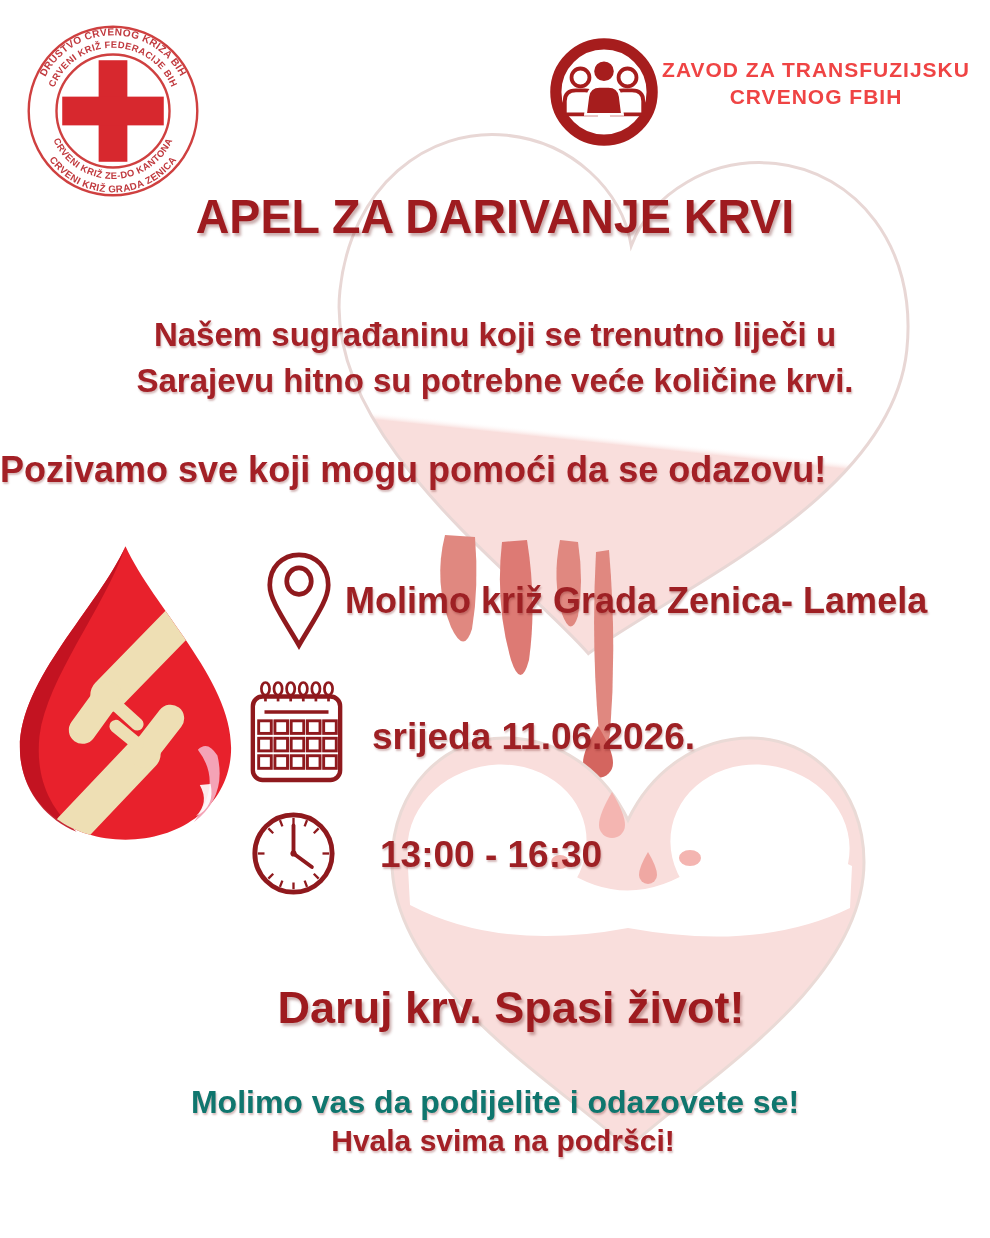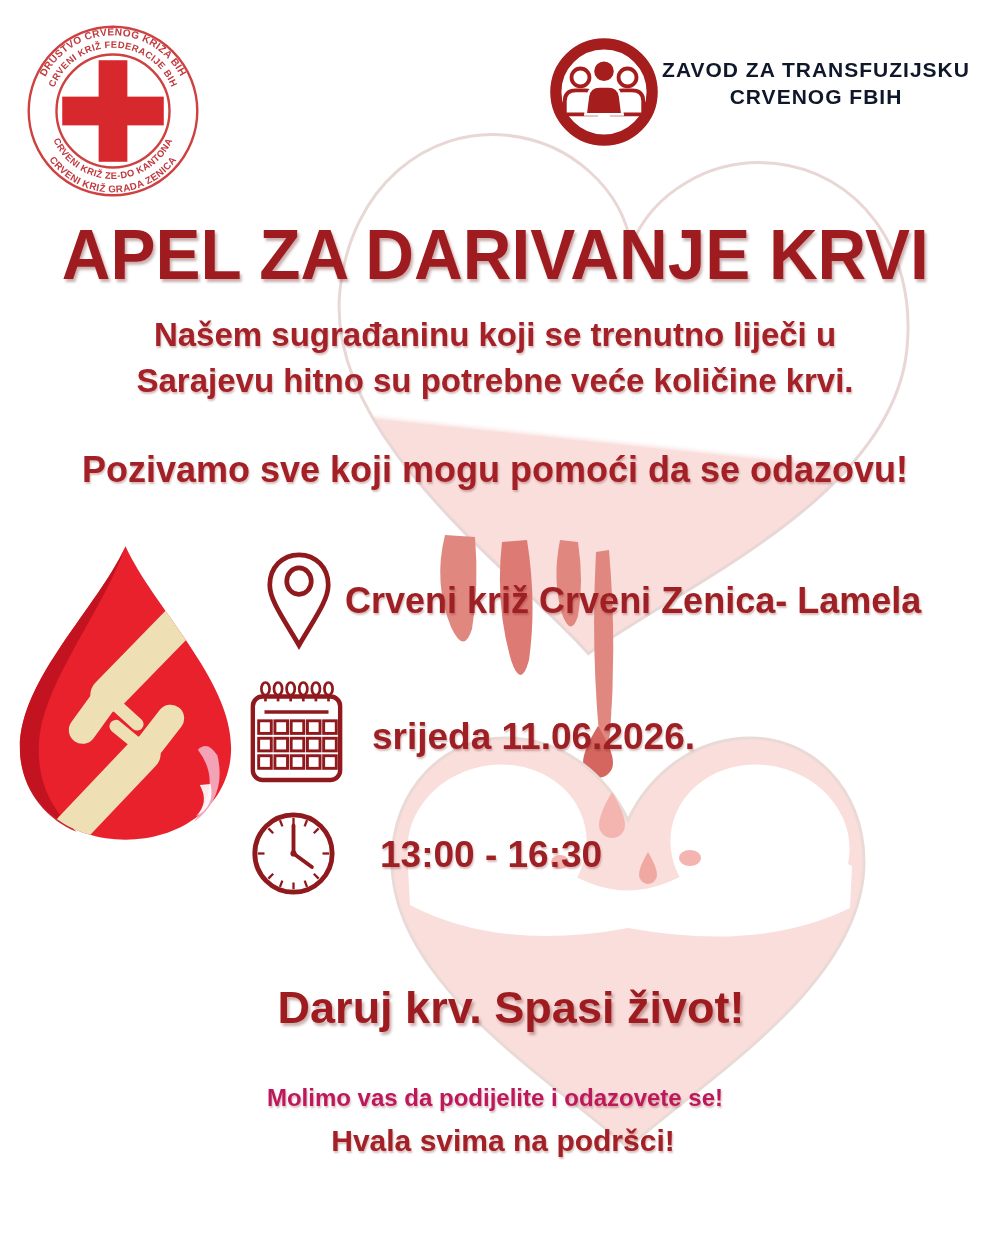--- a/index.html
+++ b/index.html
@@ -4,50 +4,50 @@
 <style>
   html,body{margin:0;padding:0;}
   body{width:990px;height:1238px;background:#fff;font-family:"Liberation Sans",sans-serif;}
   .poster{position:relative;width:990px;height:1238px;background:#ffffff;overflow:hidden;}
   .bg{position:absolute;inset:0;z-index:0;pointer-events:none;}
   .layer{position:absolute;z-index:2;}
 
   
   .redcross{left:22px;top:20px;width:182px;height:182px;}
   .zavod-icon{left:548px;top:36px;width:112px;height:112px;}
-  .zavod-text{left:650px;top:56px;width:332px;text-align:center;color:#0f172a;
+  .zavod-text{left:650px;top:56px;width:332px;text-align:center;color:#ef4444;
               font-weight:700;font-size:21px;line-height:27px;letter-spacing:1px;}
 
   
-  .title{left:0;top:188px;width:100%;text-align:center;font-weight:700;font-size:71px;
-         color:#9e1b1f;white-space:nowrap;margin-top:26px;}
+  .title{left:0;top:188px;width:100%;text-align:center;font-weight:700;font-size:49px;
+         color:#9e1b1f;white-space:nowrap;}
   .squeeze{display:inline-block;transform:scaleX(.95);transform-origin:center;
            text-shadow:2px 3px 3px rgba(104,22,22,.35);}
   .intro{left:0;top:312px;width:100%;text-align:center;font-weight:700;font-size:33px;
          line-height:46px;color:#a42127;text-shadow:1px 2px 2px rgba(120,30,30,.3);}
-  .cta{left:0;top:449px;width:100%;text-align:center;font-weight:700;font-size:36px;
+  .cta{left:0;top:449px;width:100%;text-align:left;font-weight:700;font-size:36px;
        color:#a32026;white-space:nowrap;text-shadow:1px 2px 2px rgba(120,30,30,.3);}
 
   
   .icon{position:absolute;}
   .pin-icon{left:266px;top:549px;width:66px;height:103px;}
   .cal-icon{left:248px;top:675px;width:97px;height:111px;}
   .clock-icon{left:250px;top:810px;width:87px;height:87px;}
   .info-text{position:absolute;font-weight:700;color:#9e2024;white-space:nowrap;
              text-shadow:1px 2px 2px rgba(120,30,30,.3);}
   .loc-text{left:345px;top:580px;font-size:36px;}
   .date-text{left:372px;top:716px;font-size:37px;}
   .time-text{left:380px;top:834px;font-size:37px;}
 
   .blooddrop{left:16px;top:538px;width:220px;height:308px;}
 
   .slogan{left:16px;top:982px;width:100%;text-align:center;font-weight:700;font-size:45px;
           color:#9e1b1f;text-shadow:2px 3px 3px rgba(104,22,22,.35);}
-  .footer1{left:0;top:1084px;width:100%;text-align:center;font-weight:700;font-size:24px;
-           color:#be185d;text-shadow:1px 2px 2px rgba(120,30,30,.3);}
+  .footer1{left:0;top:1084px;width:100%;text-align:center;font-weight:700;font-size:32px;
+           color:#0f766e;text-shadow:1px 2px 2px rgba(120,30,30,.3);}
   .footer2{left:8px;top:1124px;width:100%;text-align:center;font-weight:700;font-size:30px;
            color:#a32026;text-shadow:1px 2px 2px rgba(120,30,30,.3);}
 
   .arc-text{font-weight:700;fill:#c0393e;letter-spacing:.4px;}
 </style>
 </head>
 <body>
 
 <div class="poster">
 
@@ -141,21 +141,21 @@
     <div>Našem sugrađaninu koji se trenutno liječi u</div>
     <div>Sarajevu hitno su potrebne veće količine krvi.</div>
   </div>
 
   <div class="layer cta">Pozivamo sve koji mogu pomoći da se odazovu!</div>
 
   <svg class="icon pin-icon" viewBox="0 0 70 105">
     <path d="M35 4 C 53 4, 66 18, 66 36 C 66 52, 52 71, 35 100 C 18 71, 4 52, 4 36 C 4 18, 17 4, 35 4 Z" fill="none" stroke="#8f191d" stroke-width="5"></path>
     <ellipse cx="35" cy="32" rx="13" ry="14" fill="none" stroke="#8f191d" stroke-width="5"></ellipse>
   </svg>
-  <div class="info-text loc-text layer">Crveni križ Crveni Zenica- Lamela</div>
+  <div class="info-text loc-text layer">Molimo križ Grada Zenica- Lamela</div>
 
   <svg class="icon cal-icon" viewBox="0 0 100 112">
     <rect x="5" y="21" width="90" height="86" rx="10" fill="none" stroke="#8f191d" stroke-width="4.5"></rect>
     <line x1="17" y1="37" x2="83" y2="37" stroke="#8f191d" stroke-width="3.5"></line>
     <g stroke="#8f191d" stroke-width="2.8" fill="none">
       <ellipse cx="18" cy="13" rx="4.2" ry="6.5"></ellipse>
         <line x1="18" y1="19" x2="18" y2="26"></line>
       <ellipse cx="31" cy="13" rx="4.2" ry="6.5"></ellipse>
         <line x1="31" y1="19" x2="31" y2="26"></line>
       <ellipse cx="44" cy="13" rx="4.2" ry="6.5"></ellipse>

